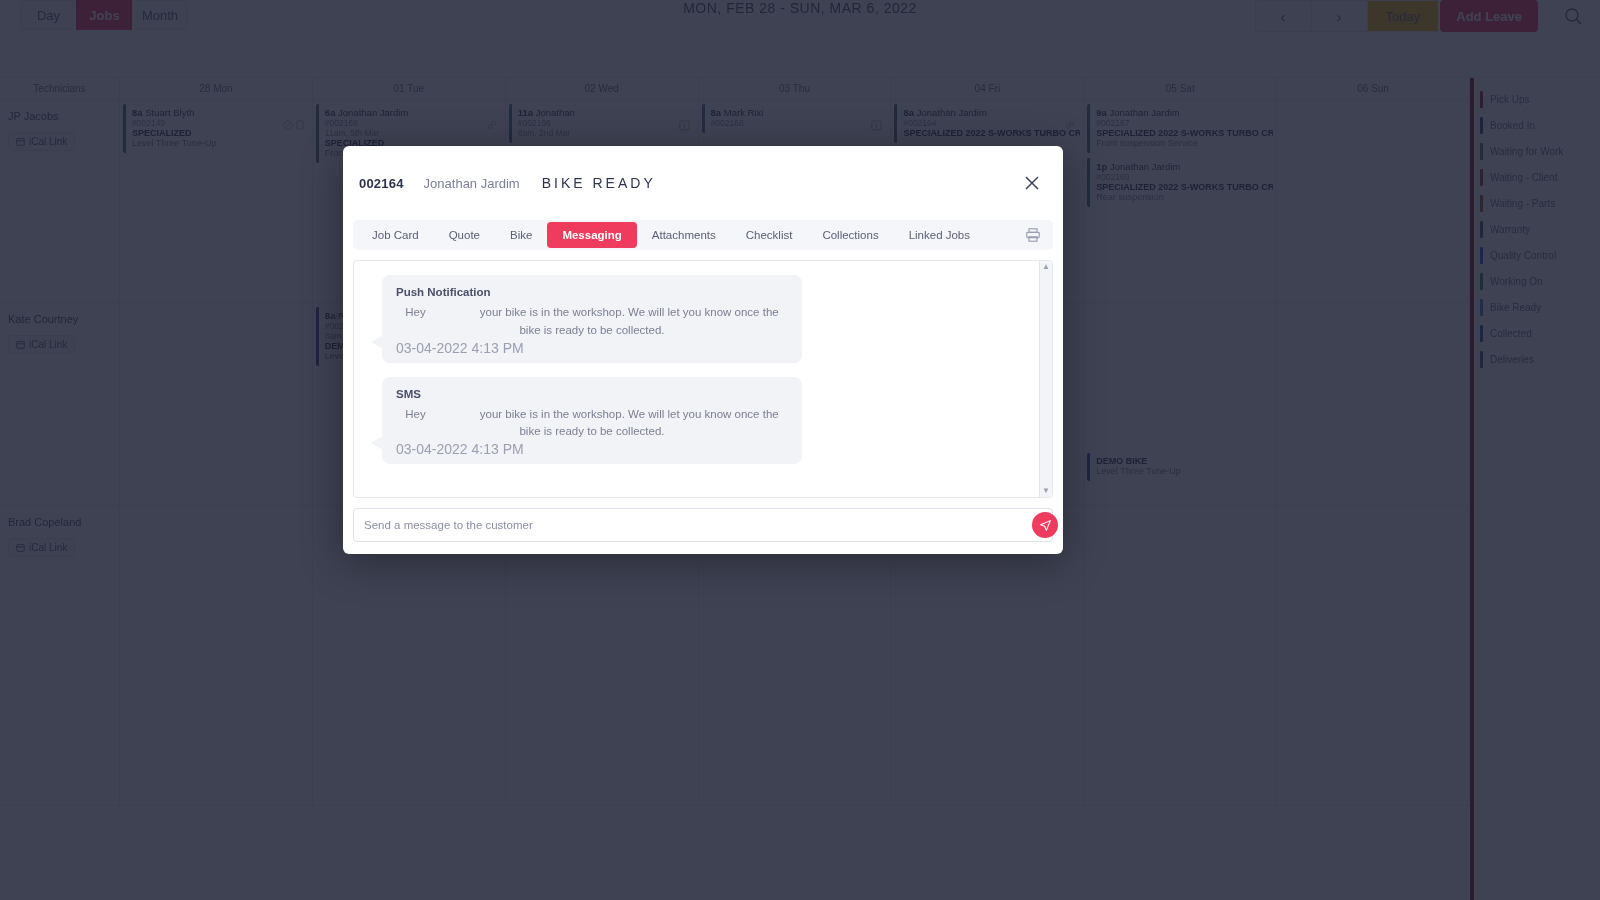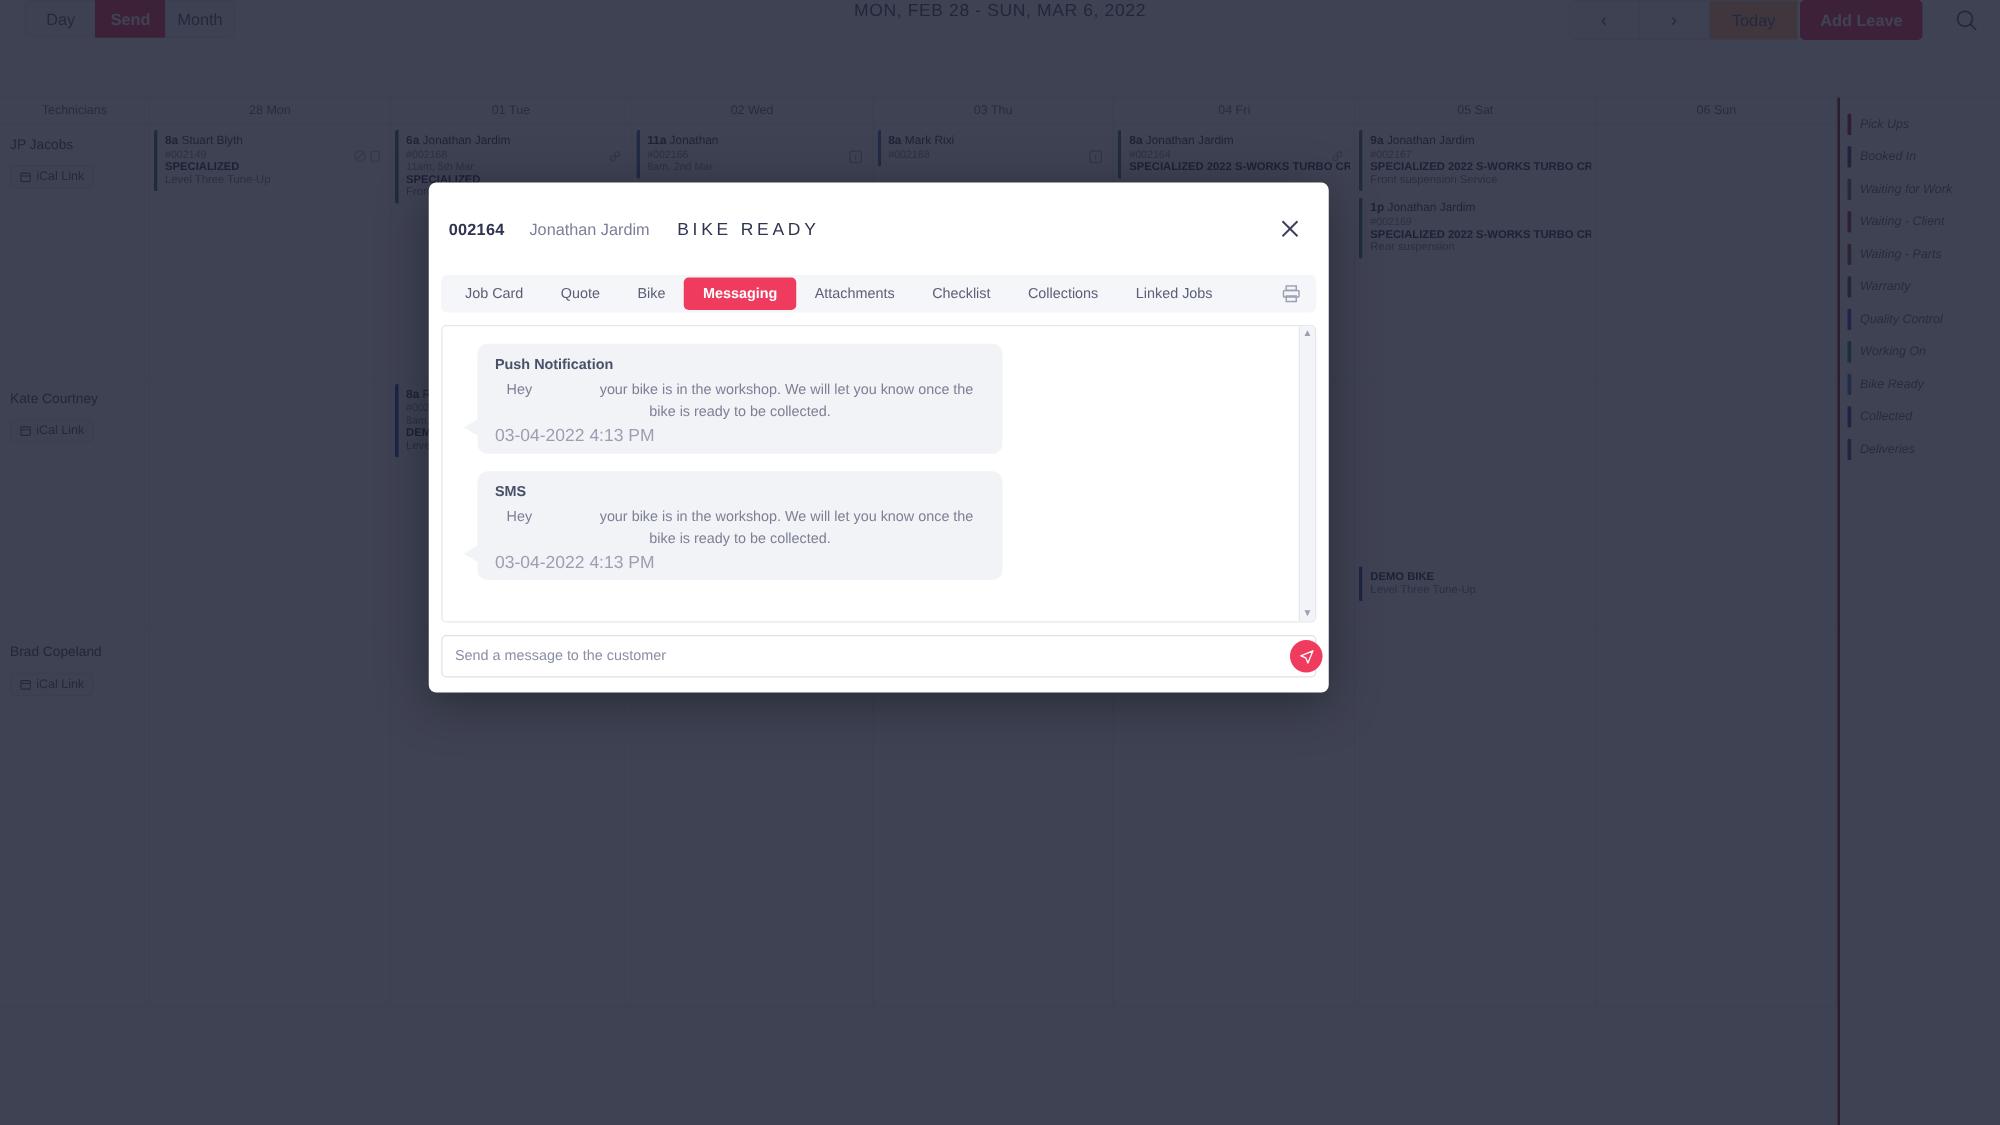--- a/index.html
+++ b/index.html
@@ -59,21 +59,21 @@
   .nav-btn {
     width: 56px; height: 32px;
     display: flex; align-items: center; justify-content: center;
     background: #f4f5f8; border: 1px solid #e3e5ec; border-right: none;
     color: #5b6076; font-size: 15px; cursor: pointer;
   }
   .nav-btn:first-child { border-radius: 4px 0 0 4px; }
   .today-btn {
     height: 32px; padding: 0 18px;
     display: flex; align-items: center;
-    background: #fdba74; border: 1px solid #e3e5ec; border-right: none;
+    background: #eab308; border: 1px solid #e3e5ec; border-right: none;
     font-size: 13px; color: #5b6076; cursor: pointer;
   }
   .addleave-btn {
     height: 32px; padding: 0 16px;
     display: flex; align-items: center;
     background: #e8365b; color: #fff;
     border-radius: 4px; font-size: 13px; font-weight: bold;
     cursor: pointer; margin-left: 2px;
   }
   .search-ico {
@@ -122,23 +122,22 @@
   .jc-line1 { font-size: 9.5px; color: #3a4059; white-space: nowrap; }
   .jc-line1 b { font-weight: bold; }
   .jc-ref { font-size: 8.5px; color: #8a8fa3; white-space: nowrap; }
   .jc-date { font-size: 8.5px; color: #8a8fa3; white-space: nowrap; }
   .jc-brand { font-size: 9px; font-weight: bold; color: #2e3450; white-space: nowrap; }
   .jc-desc { font-size: 9px; color: #7b8096; white-space: nowrap; }
   .jc-icons { position: absolute; right: 5px; top: 16px; display: flex; gap: 3px; opacity: .55; }
 
   .status-rail {
     flex: 0 0 130px;
-    border-left: 2px solid #7f1d1d;
+    border-left: 4px solid #7f1d1d;
     padding: 8px 6px;
-    font-style: italic;
   }
   .status-item {
     display: flex; align-items: center; gap: 7px;
     height: 26px;
     font-size: 10px; color: #6c7186;
     cursor: pointer;
   }
   .status-bar { width: 3px; height: 17px; border-radius: 1px; }
 
   
@@ -286,21 +285,21 @@
 </head>
 <body>
 
 <div id="app-root">
 
   <div id="calendar-app">
 
     <div class="cal-topbar">
       <div class="view-toggle">
         <div class="view-btn">Day</div>
-        <div class="view-btn active">Send</div>
+        <div class="view-btn active">Jobs</div>
         <div class="view-btn">Month</div>
       </div>
 
       <div class="cal-range">MON, FEB 28 - SUN, MAR 6, 2022</div>
 
       <div class="cal-topbar-right">
         <div class="nav-btn">‹</div>
         <div class="nav-btn">›</div>
         <div class="today-btn">Today</div>
         <div class="addleave-btn">Add Leave</div>

